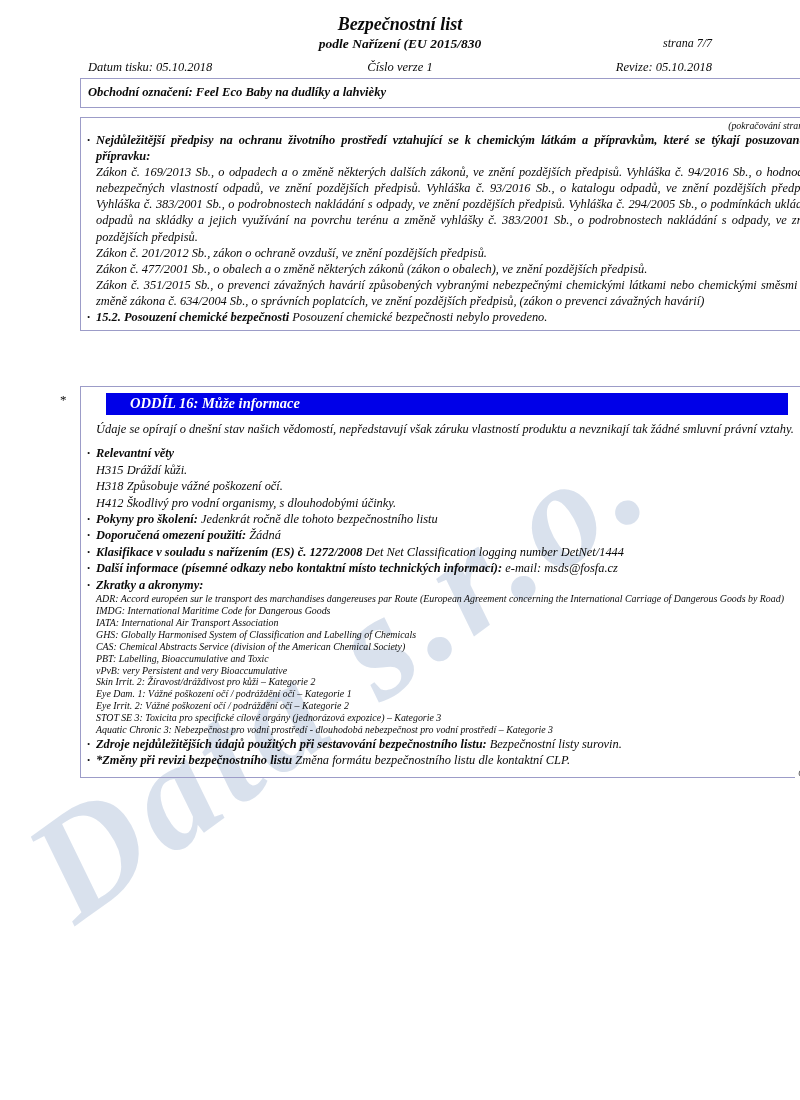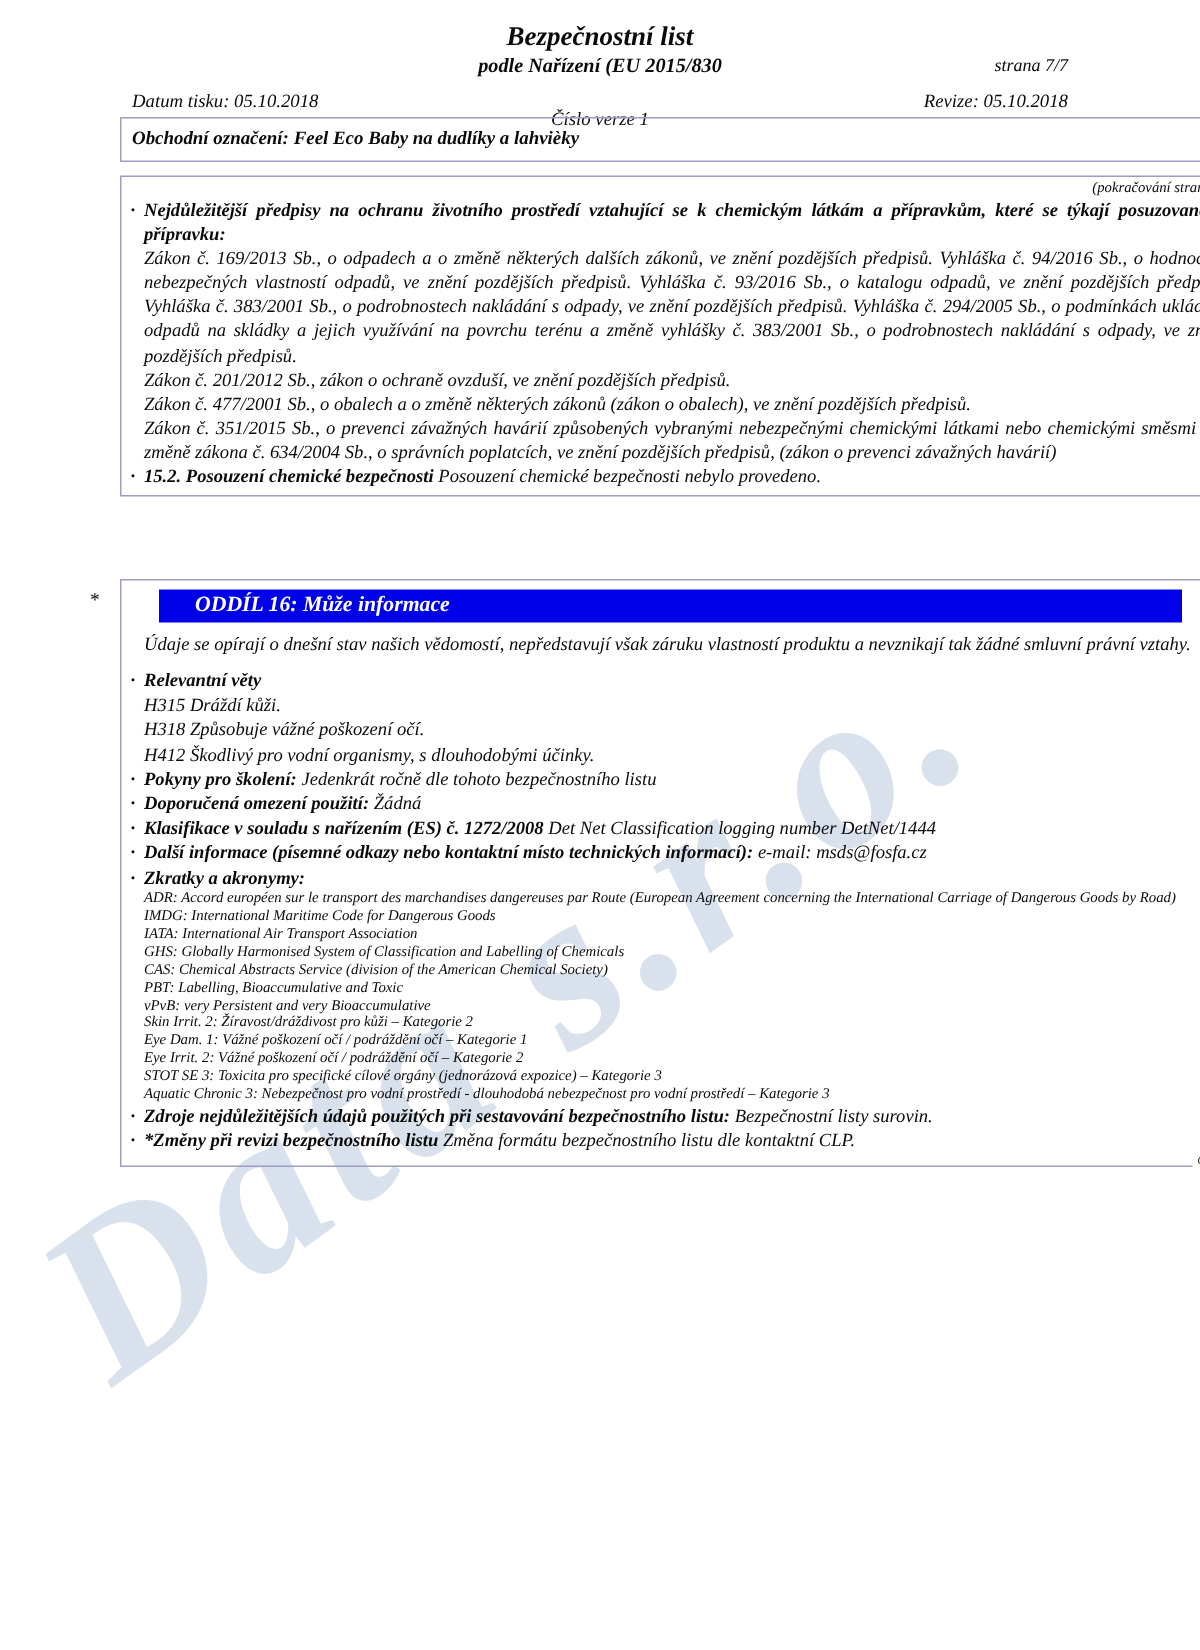--- a/index.html
+++ b/index.html
@@ -18,21 +18,21 @@
     pointer-events:none;
   }
   
   .page-number { position:absolute; top:4px; right:88px; font-size:12px;margin-top:32px; }
   .doc-title   { position:absolute; top:14px; left:0; width:100%; text-align:center;
                  font-size:18px; font-weight:bold;font-style:italic; }
   .doc-subtitle{ position:absolute; top:36px; left:0; width:100%; text-align:center;
                  font-size:13.5px; font-weight:bold; }
   .meta-row { position:absolute; top:60px; left:88px; width:624px; display:flex; font-size:12.5px; }
   .meta-row .m-left   { flex:1; text-align:left; }
-  .meta-row .m-center { flex:1; text-align:center;margin-top:12px; }
+  .meta-row .m-center { flex:1; text-align:center; }
   .meta-row .m-right  { flex:1; text-align:right; }
   
   .box {
     position:absolute; left:80px; width:740px; box-sizing:border-box;
     border:1px solid #9c9cc8; background:transparent;
   }
   .box1 { top:78px; height:30px; padding:6px 14px 0 7px; font-size:12.6px; font-weight:bold; }
   .box2 { top:117px; padding:1px 1px 5px 15px; font-size:12.4px; line-height:16.1px; }
   .box3 { top:386px; padding:0 14px 8px 15px; font-size:12.4px; line-height:16.4px; }
   .continuation { text-align:right; font-size:9.8px; line-height:13px; }

